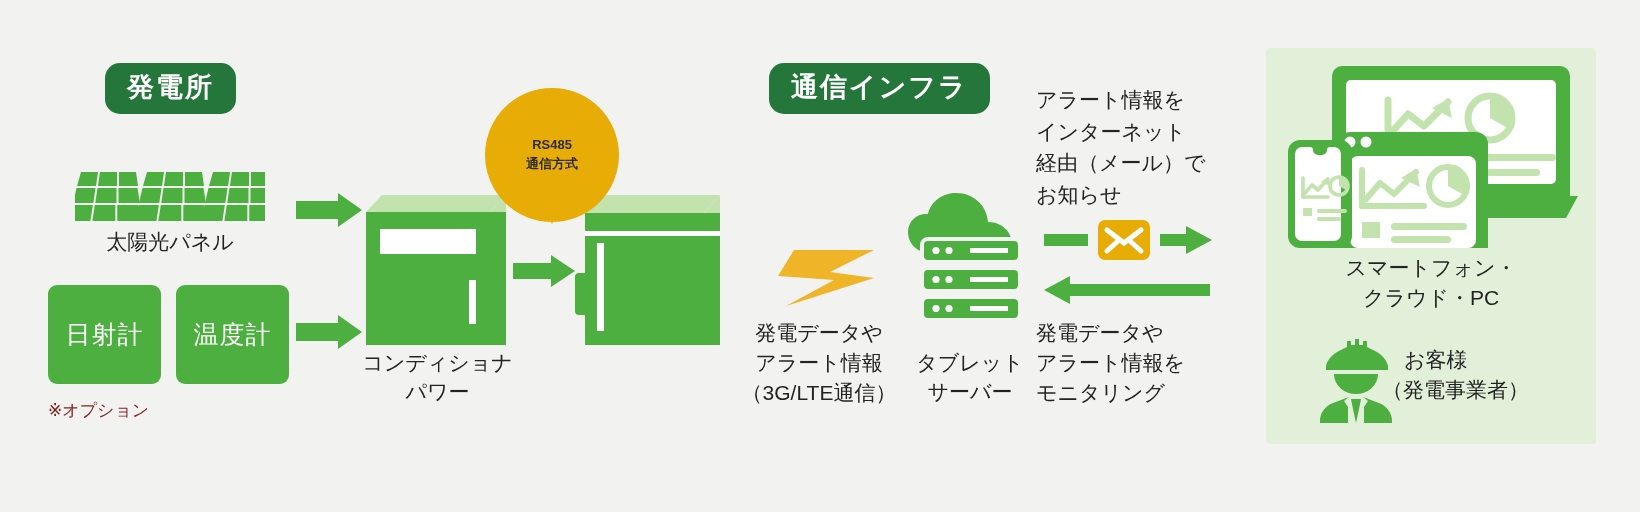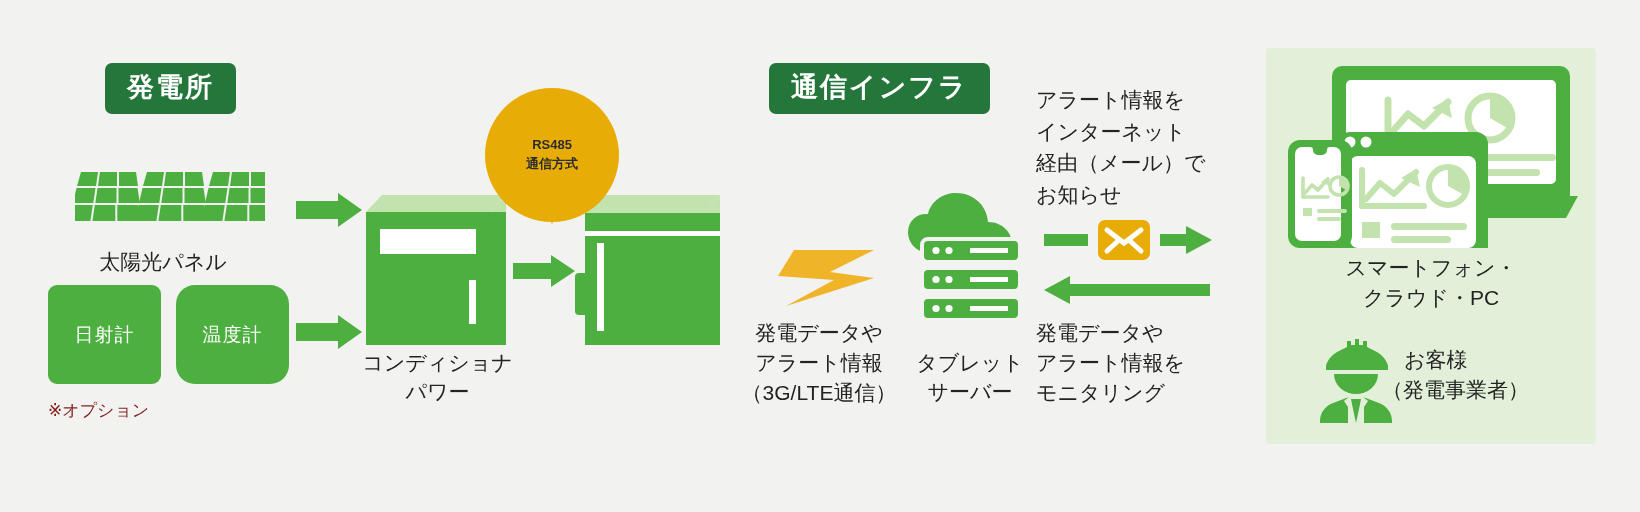--- a/index.html
+++ b/index.html
@@ -17,33 +17,33 @@
   .abs { position:absolute; }
   .ctr { text-align:center; }
 
   
   .badge {
     background:#24763a;
     color:#ffffff;
     font-weight:bold;
     font-size:27px;
     letter-spacing:2px;
-    border-radius:7px;
+    border-radius:15px;
     padding:11px 22px 13px 22px;
     white-space:nowrap;
     line-height:1;
   }
 
   
   .sbox {
     width:113px; height:99px;
     background:#4caf3f;
     border-radius:9px;
     color:#fff;
-    font-size:19px;
+    font-size:25px;
     font-weight:500;
     display:flex; align-items:center; justify-content:center;
     letter-spacing:1px;
   }
 
   
   .cap {
     font-size:21px;
     line-height:1.34;
     color:#232323;
@@ -128,24 +128,24 @@
           <polygon points="1.5,16 20.5,16 18.3,31 -2,31"></polygon>
           <polygon points="22.5,16 41.5,16 41.5,31 20.3,31"></polygon>
           <polygon points="43.5,16 62.5,16 64.8,31 43.5,31"></polygon>
           <polygon points="-2.5,33 17.8,33 15.4,49 -6.5,49"></polygon>
           <polygon points="19.8,33 40.3,33 40.3,49 17.4,49"></polygon>
           <polygon points="42.3,33 62.8,33 65.3,49 42.3,49"></polygon>
         </g>
       </g>
     </svg>
   </div>
-  <div class="abs cap ctr" style="left:53px; top:228px; width:220px;margin-top:20px;">太陽光パネル</div>
+  <div class="abs cap ctr" style="left:60px; top:228px; width:220px;">太陽光パネル</div>
 
   <div class="abs sbox" style="left:48px; top:285px;">日射計</div>
-  <div class="abs sbox" style="left:176px; top:285px;border-radius:19px;">温度計</div>
+  <div class="abs sbox" style="left:176px; top:285px;">温度計</div>
   <div class="abs note" style="left:48px; top:399px;">※オプション</div>
 
   <div class="abs arrow-r" style="left:296px; top:193px;">
     <svg width="66" height="34" viewBox="0 0 66 34">
       <polygon fill="#4caf3f" points="0,8 42,8 42,0 66,17 42,34 42,26 0,26"></polygon>
     </svg>
   </div>
 
   <div class="abs arrow-r" style="left:296px; top:315px;">
     <svg width="66" height="34" viewBox="0 0 66 34">

